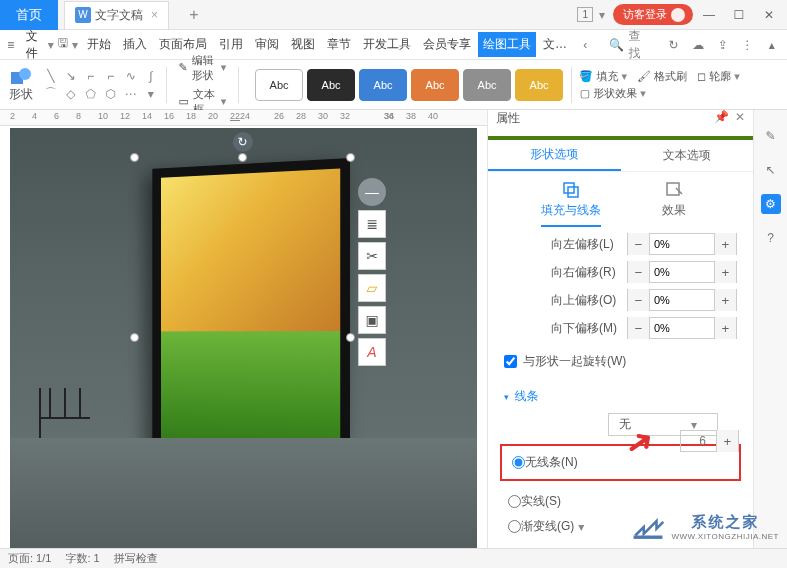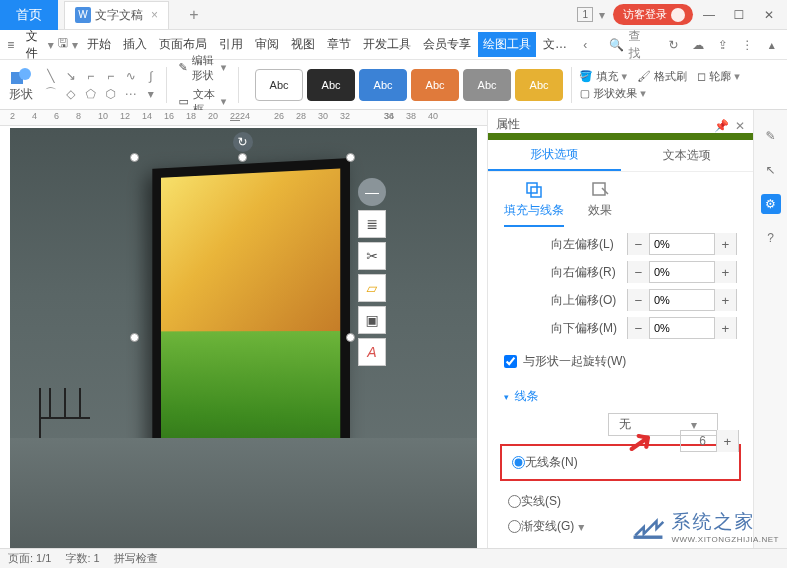--- a/index.html
+++ b/index.html
@@ -60,27 +60,27 @@
 .float-toolbar { position: absolute; left: 348px; top: 50px; display: flex; flex-direction: column; gap: 4px; }
 .ft-btn { width: 28px; height: 28px; background: #fff; border: 1px solid #ccc; display: flex; align-items: center; justify-content: center; font-size: 14px; color: #555; }
 .ft-btn.minus { border-radius: 50%; background: #8a9499; color:#fff; border:none; }
 .chair { position:absolute; left:20px; bottom:50px; width:80px; height:120px; }
 .chair svg { stroke:#222; stroke-width:2; fill:none; }
 
 .red-arrow { position:absolute; left:345px; top:300px; font-size:40px; color:#e03030; transform: rotate(30deg); }
 
 
 .panel { position: absolute; top: 110px; right: 34px; bottom: 20px; width: 266px; background: #fff; border-left: 1px solid #e5e5e5; display: flex; flex-direction: column; font-size: 12px; overflow: hidden; }
-.panel-head { height: 30px; display: flex; align-items: flex-end; padding: 0 8px; border-bottom: 7px solid #4d7c0f; }
+.panel-head { height: 30px; display: flex; align-items: flex-start; padding: 0 8px; border-bottom: 4px solid #4d7c0f; }
 .panel-head .spacer { margin-left: auto; display:flex; gap:6px; color:#888; }
 .panel-tabs { display:flex; height: 32px; border-bottom: 1px solid #eee; }
 .ptab { flex:1; display:flex; align-items:center; justify-content:center; color:#666; }
 .ptab.active { color:#1f8af5; border-bottom:2px solid #1f8af5; }
 .sub-tabs { display:flex; gap: 24px; padding: 8px 16px 0; }
-.stab { display:flex; flex-direction:column; align-items:center; gap:2px; color:#666; padding-bottom:6px; }
+.stab { display:flex; flex-direction:column; align-items:center; gap:2px; color:#666; padding-bottom:6px;margin-left:37px; }
 .stab.active { color:#1f8af5; border-bottom:2px solid #1f8af5; }
 .stab svg { width:20px; height:20px; }
 .offset-rows { padding: 6px 16px; display:flex; flex-direction:column; gap:6px; }
 .off-row { display:flex; align-items:center; gap:6px;margin-left:47px; }
 .off-row label { width: 80px; color:#555; }
 .spin { display:flex; align-items:center; border:1px solid #ccc; height:22px; }
 .spin button { width:22px; height:22px; background:#f5f5f5; border:none; border-right:1px solid #ccc; color:#666; }
 .spin button:last-child { border-right:none; border-left:1px solid #ccc; }
 .spin input { width:64px; border:none; padding:0 4px; font-size:11px; }
 .chk-row { padding: 8px 16px; display:flex; align-items:center; gap:6px; color:#555; }
@@ -98,21 +98,21 @@
 
 .side-strip { position:absolute; top:110px; right:0; bottom:20px; width:34px; background:#f7f7f7; border-left:1px solid #e5e5e5; display:flex; flex-direction:column; align-items:center; gap:14px; padding-top:16px; }
 .ss-ico { width:20px; height:20px; display:flex; align-items:center; justify-content:center; color:#777; }
 .ss-ico.active { background:#1f8af5; color:#fff; border-radius:3px; padding:2px; }
 
 
 .statusbar { position:absolute; left:0; right:0; bottom:0; height:20px; background:#f5f5f5; border-top:1px solid #ddd; display:flex; align-items:center; padding:0 8px; font-size:11px; color:#666; gap:14px; }
 
 
 .watermark { position:absolute; right:8px; bottom:24px; display:flex; align-items:center; gap:6px; color:#3b6aa8; font-size:11px; opacity:0.9; z-index: 50; }
-.watermark .big { font-size:19px; font-weight:normal; letter-spacing:2px; }
+.watermark .big { font-size:15px; font-weight:bold; letter-spacing:2px;margin-left:20px; }
 .watermark svg { width:34px; height:34px; }
 </style>
 </head>
 <body>
 
 <div class="titlebar">
   <div class="tab-home">首页</div>
   <div class="tab-doc">
     <span class="w-icon">W</span>
     <span>文字文稿</span>

